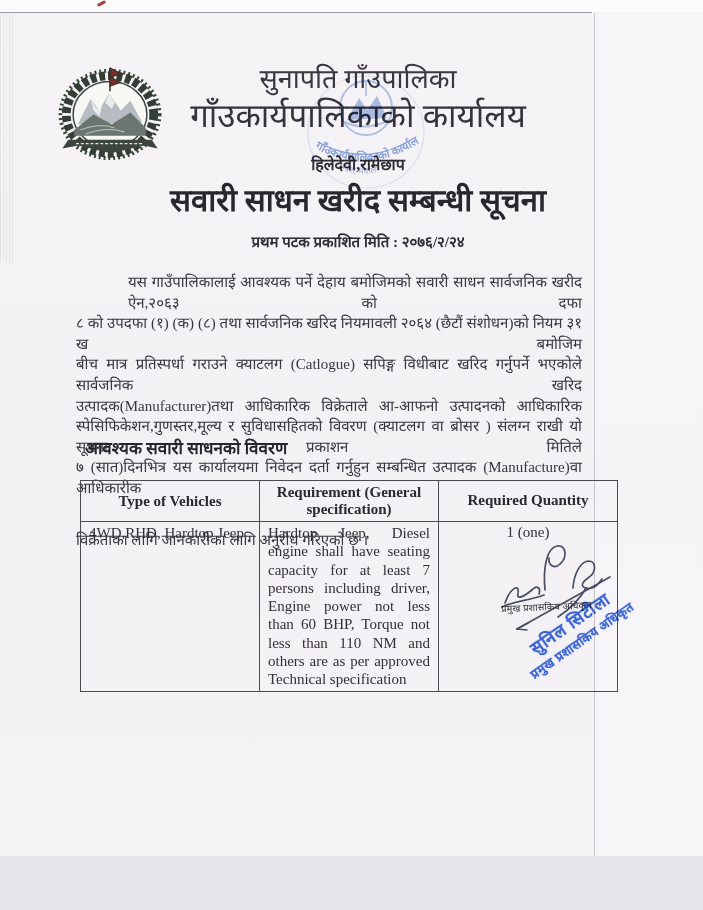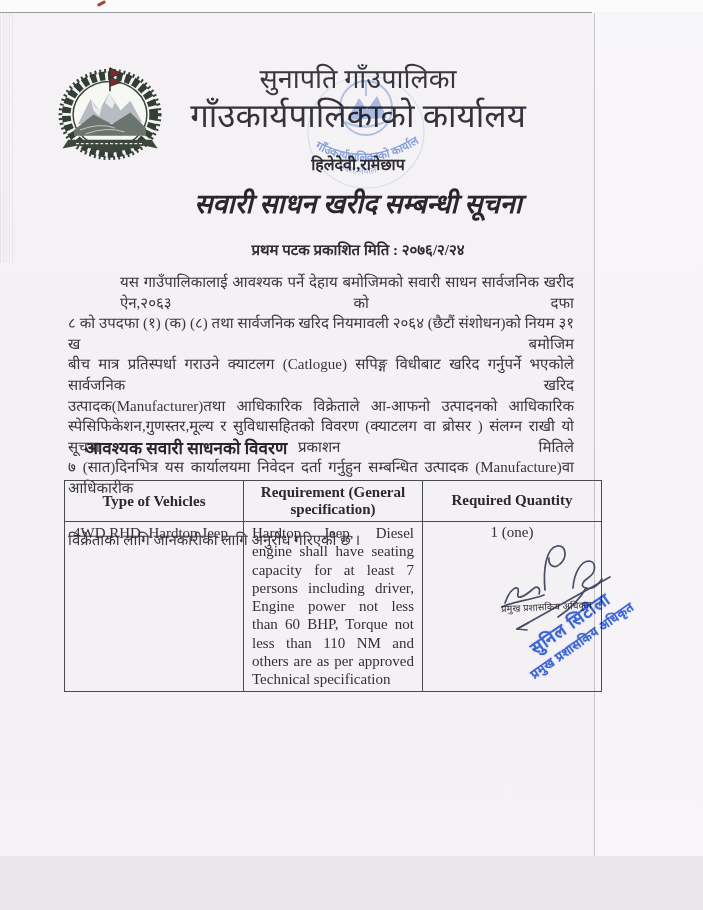--- a/index.html
+++ b/index.html
@@ -19,36 +19,36 @@
 
   
   .emblem{position:absolute;left:56px;top:62px;width:108px;height:102px;}
 
   
   .header{position:absolute;left:80px;top:64px;width:556px;text-align:center;line-height:1.15;}
   .municipality{font-size:27px;color:#3a3740;}
   .office{font-size:33px;color:#35323c;margin-top:3px;}
   .address{font-size:16px;font-weight:bold;color:#2f2c34;margin-top:20px;}
   .province{font-size:15px;color:#3a3740;margin-top:1px;}
-  .notice-title{font-size:27px;font-weight:bold;color:#29262e;margin-top:15px;font-style:italic;}
-  .published{font-size:15px;font-weight:bold;color:#2f2c34;margin-top:22px;}
+  .notice-title{font-size:31px;font-weight:bold;color:#29262e;margin-top:9px;}
+  .published{font-size:15px;font-weight:bold;color:#2f2c34;margin-top:15px;}
 
   
   .round-stamp{position:absolute;left:301px;top:70px;width:130px;height:130px;mix-blend-mode:multiply;opacity:.9;}
 
   
-  .body-text{position:absolute;left:68px;top:272px;width:506px;font-size:15px;line-height:20.6px;color:#39353f;}
+  .body-text{position:absolute;left:76px;top:272px;width:506px;font-size:15px;line-height:20.6px;color:#39353f;}
   .jline{text-align:justify;text-align-last:justify;white-space:normal;}
   .jline.first{padding-left:52px;}
   .jline.last{text-align:right;text-align-last:left;margin-top:31px;}
 
   .table-heading{position:absolute;left:85px;top:436px;font-size:17px;font-weight:bold;color:#28252c;}
 
   
-  table.spec{position:absolute;left:64px;top:480px;width:538px;border-collapse:collapse;table-layout:fixed;}
+  table.spec{position:absolute;left:80px;top:480px;width:538px;border-collapse:collapse;table-layout:fixed;}
   table.spec th,table.spec td{border:1.6px solid #4a4a50;font-size:15px;padding:2px 8px;vertical-align:top;}
   table.spec th{font-weight:bold;color:#2b282f;height:36px;vertical-align:middle;}
   td.cell-type{width:114px;line-height:1.25;padding-top:4px;}
   td.cell-req{width:308px;text-align:justify;text-align-last:left;line-height:1.22;padding-top:3px;}
   td.cell-qty{width:104px;text-align:center;padding-top:4px;}
   th.col-qty{line-height:1.15;}
 
   
   .sig-svg{position:absolute;left:500px;top:533px;width:135px;height:110px;}
   .sig-designation{position:absolute;left:501px;top:600px;width:102px;font-size:9.5px;letter-spacing:.2px;

